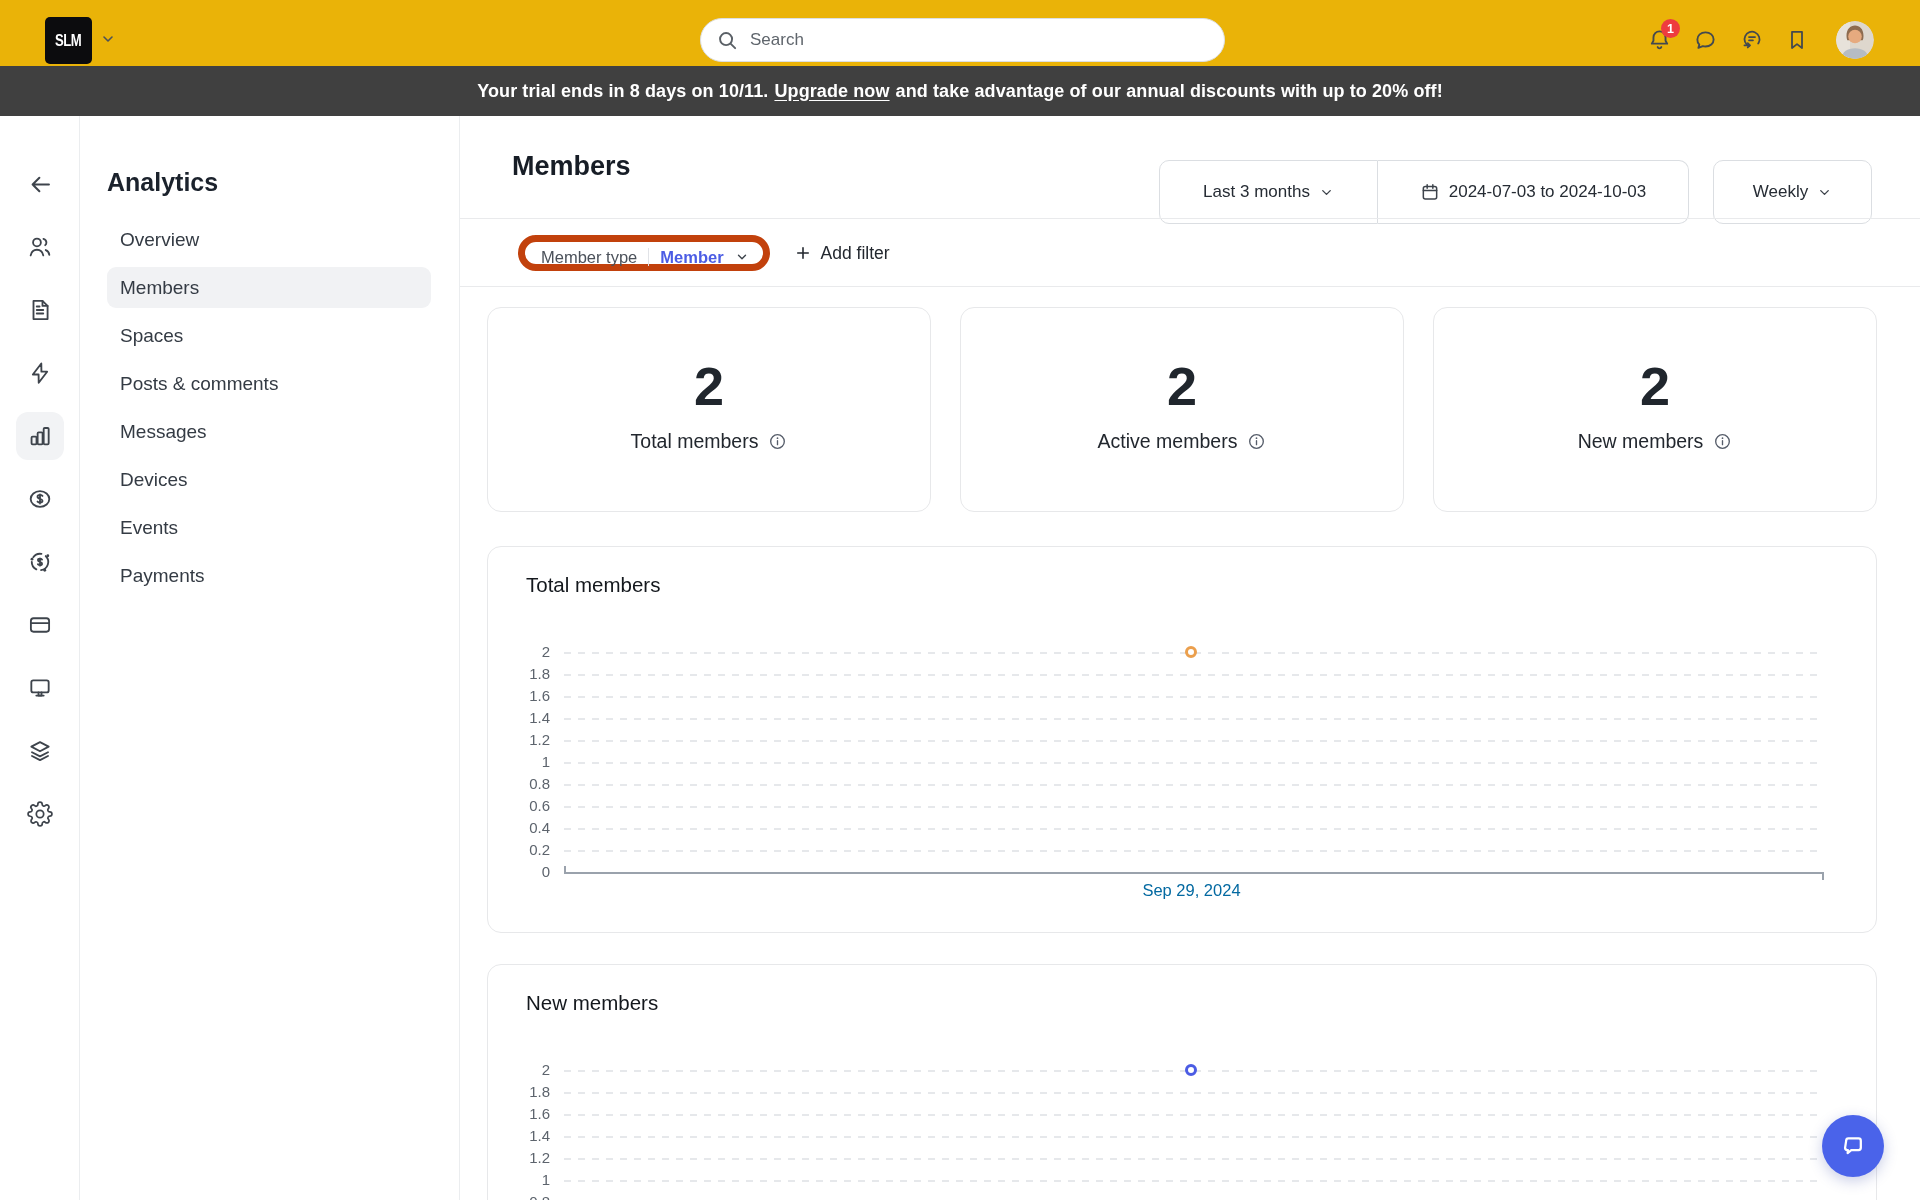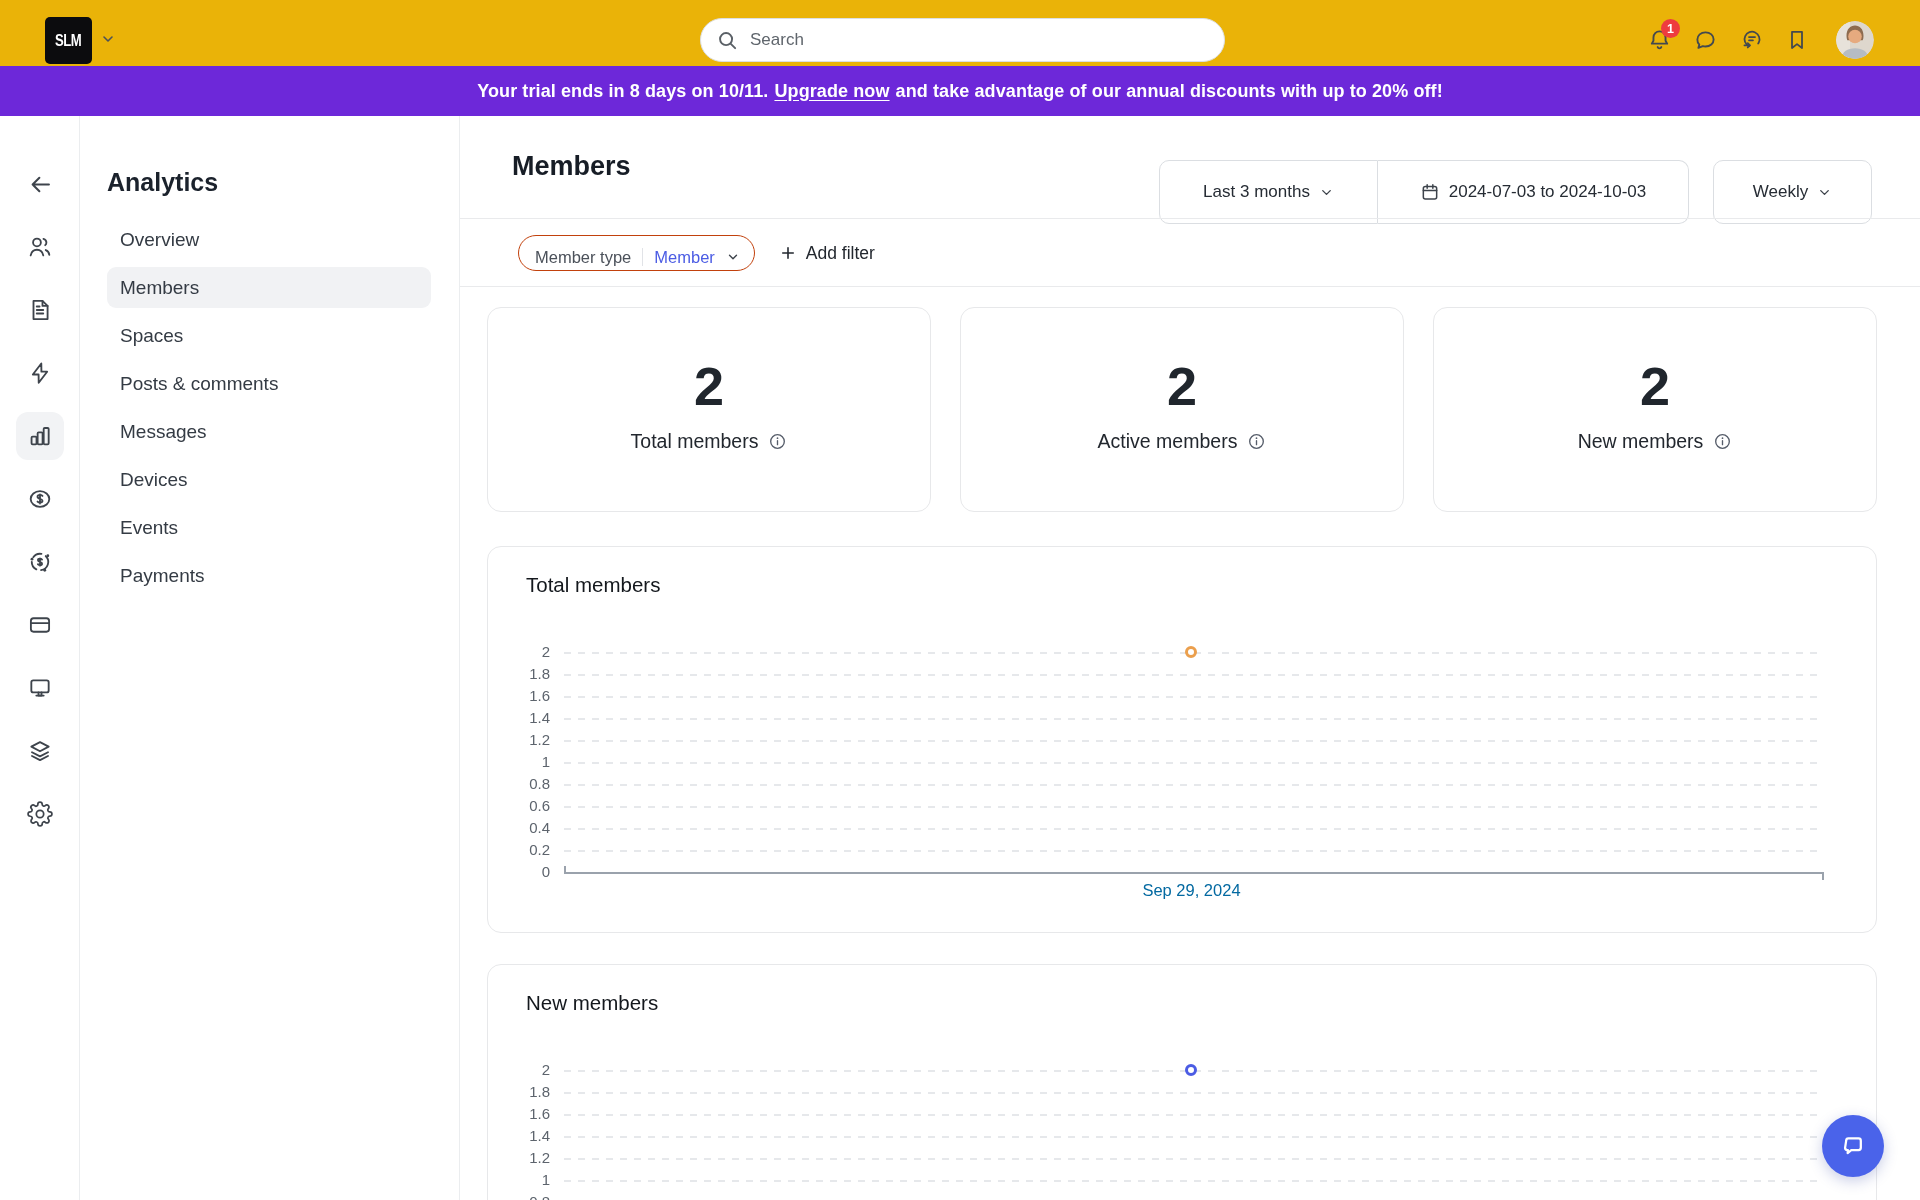--- a/index.html
+++ b/index.html
@@ -59,25 +59,25 @@
          align-items:center; justify-content:center; gap:9px; font-size:17px; color:#262c34; cursor:pointer;
          font-family:"Liberation Sans", sans-serif; }
   .btn-range { left:0; width:219px; border-radius:10px 0 0 10px; }
   .btn-date  { left:219px; width:311px; border-left:0; border-radius:0 10px 10px 0; }
   .btn-week  { left:554px; width:159px; border-radius:10px; }
   .btn svg { color:#3d434b; }
   .divider { position:absolute; left:0; right:0; height:1px; background:#e9eaec; }
   .d1 { top:102px; } .d2 { top:170px; }
 
   .filter-row { position:absolute; top:119px; left:58px; height:36px; display:flex; align-items:center; gap:24px; }
-  .pill { height:36px; border:1px solid #c2410c; border-radius:18px; display:flex; align-items:center;
+  .pill { height:36px; border:7px solid #c2410c; border-radius:18px; display:flex; align-items:center;
           padding:8px 14px 0 16px; gap:11px; background:#fff; cursor:pointer; font-size:16.5px; }
   .pill .t1 { color:#4b515a; }
   .pill .vsep { width:1px; height:18px; background:#e1e3e7; }
-  .pill .t2 { font-weight:400; }
+  .pill .t2 { font-weight:700; }
   .addf { display:flex; align-items:center; gap:9px; font-size:17.5px; color:#22272e; font-weight:500;
           background:none; border:0; cursor:pointer; font-family:"Liberation Sans", sans-serif; }
 
   .card { position:absolute; background:#fff; border:1px solid #e7e8ea; border-radius:14px; }
   .stat-card { top:191px; width:444px; height:205px; }
   .stat-val { position:absolute; left:0; right:0; top:47px; text-align:center; font-size:54px; font-weight:700; color:#20262d; }
   .stat-label { position:absolute; left:0; right:0; top:122px; display:flex; align-items:center; justify-content:center;
                 gap:10px; font-size:19.5px; color:#22272e; }
   .stat-label svg { color:#565d6a; }
 
@@ -159,21 +159,21 @@
             <rect x="0" y="0" width="14" height="38" fill="#e7e2da"></rect>
             <path d="M10.5 15c0-7 3.8-10.5 8.5-10.5S27.5 8 27.5 15c0 1.8-.3 3.2-.8 4.3l-15.4-.1c-.5-1.1-.8-2.5-.8-4.2z" fill="#8e6b4e"></path>
             <circle cx="19" cy="15.5" r="6.8" fill="#e6aa7f"></circle>
             <path d="M5 38c1.2-7.5 6.5-10.8 14-10.8S31.8 30.5 33 38z" fill="#b6bcc3"></path>
           </g>
         </svg>
       </button>
     </div>
   </header>
 
-  <div class="banner" style="background: #6d28d9;">
+  <div class="banner" style="background: #404040;">
     <span>Your trial ends in 8 days on 10/11.</span>
     <span class="lnk">Upgrade now</span>
     <span>and take advantage of our annual discounts with up to 20% off!</span>
   </div>
 
   <nav class="rail">
     <div class="rail-inner">
       <button class="rail-btn">
         <svg width="27" height="27" viewBox="0 0 24 24" fill="none" stroke="currentColor" stroke-width="1.8" stroke-linecap="round" stroke-linejoin="round">
             <path d="M19.5 12H5M5 12l6-6M5 12l6 6"></path>

